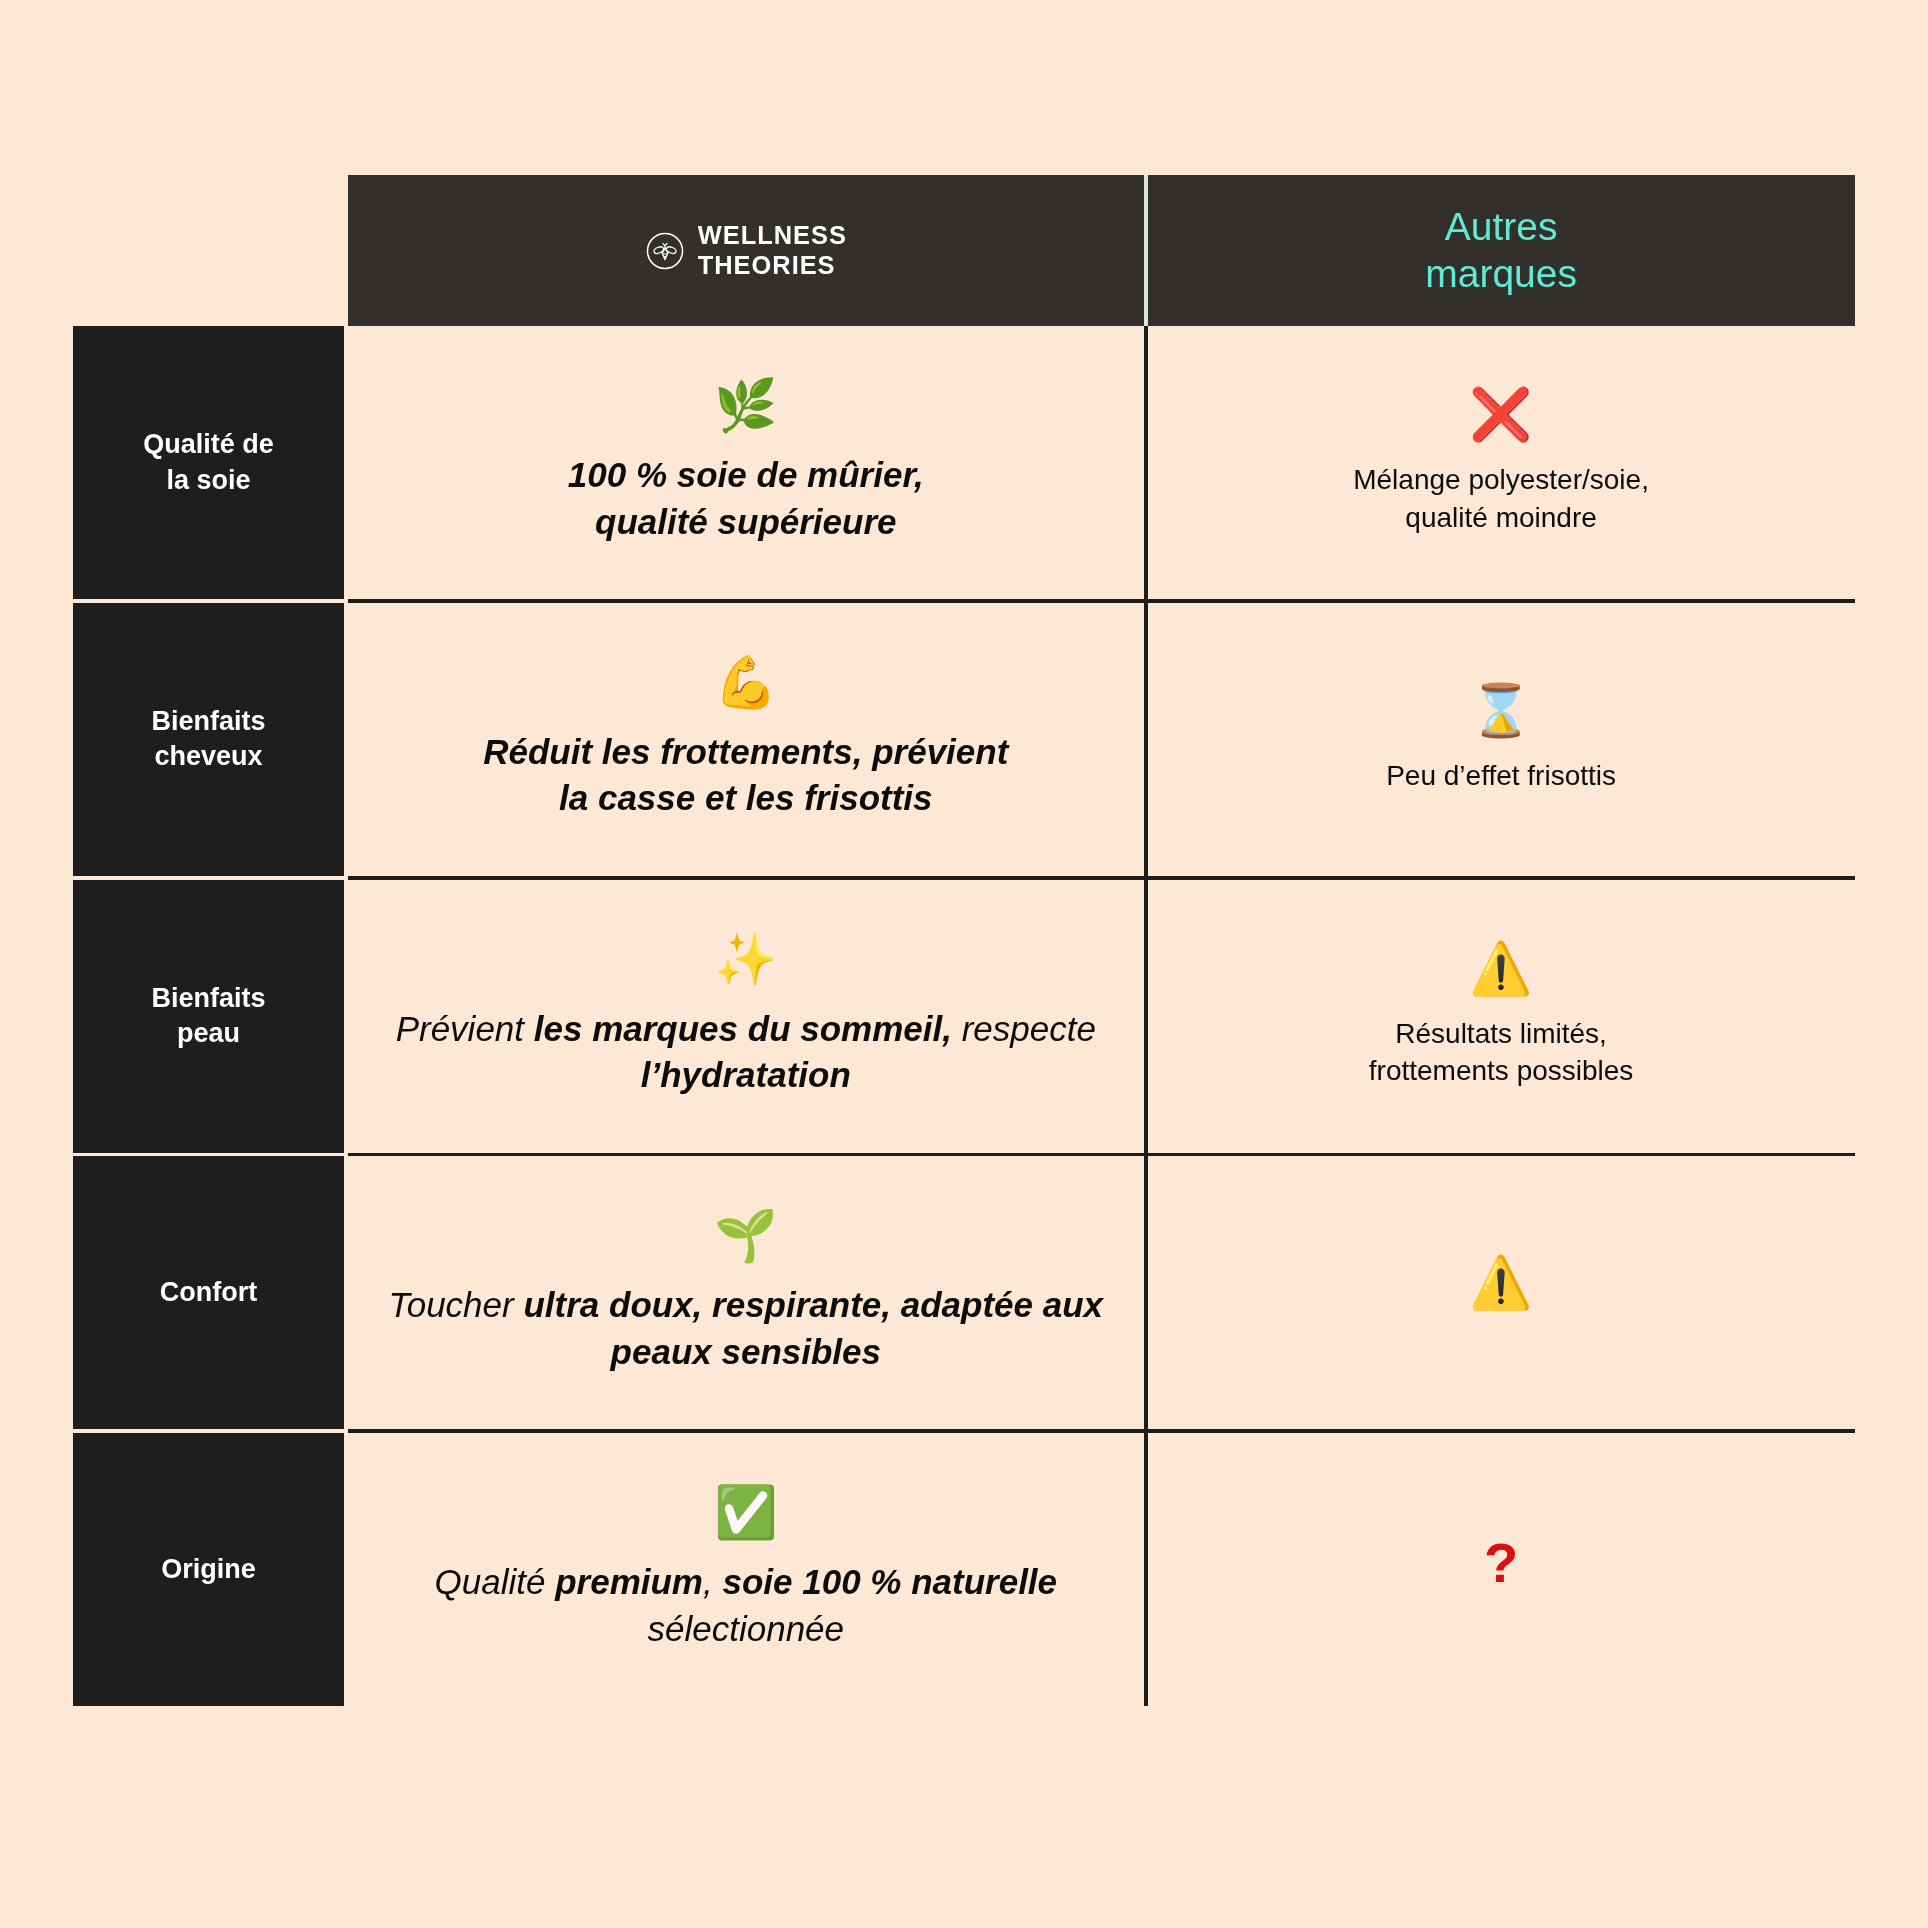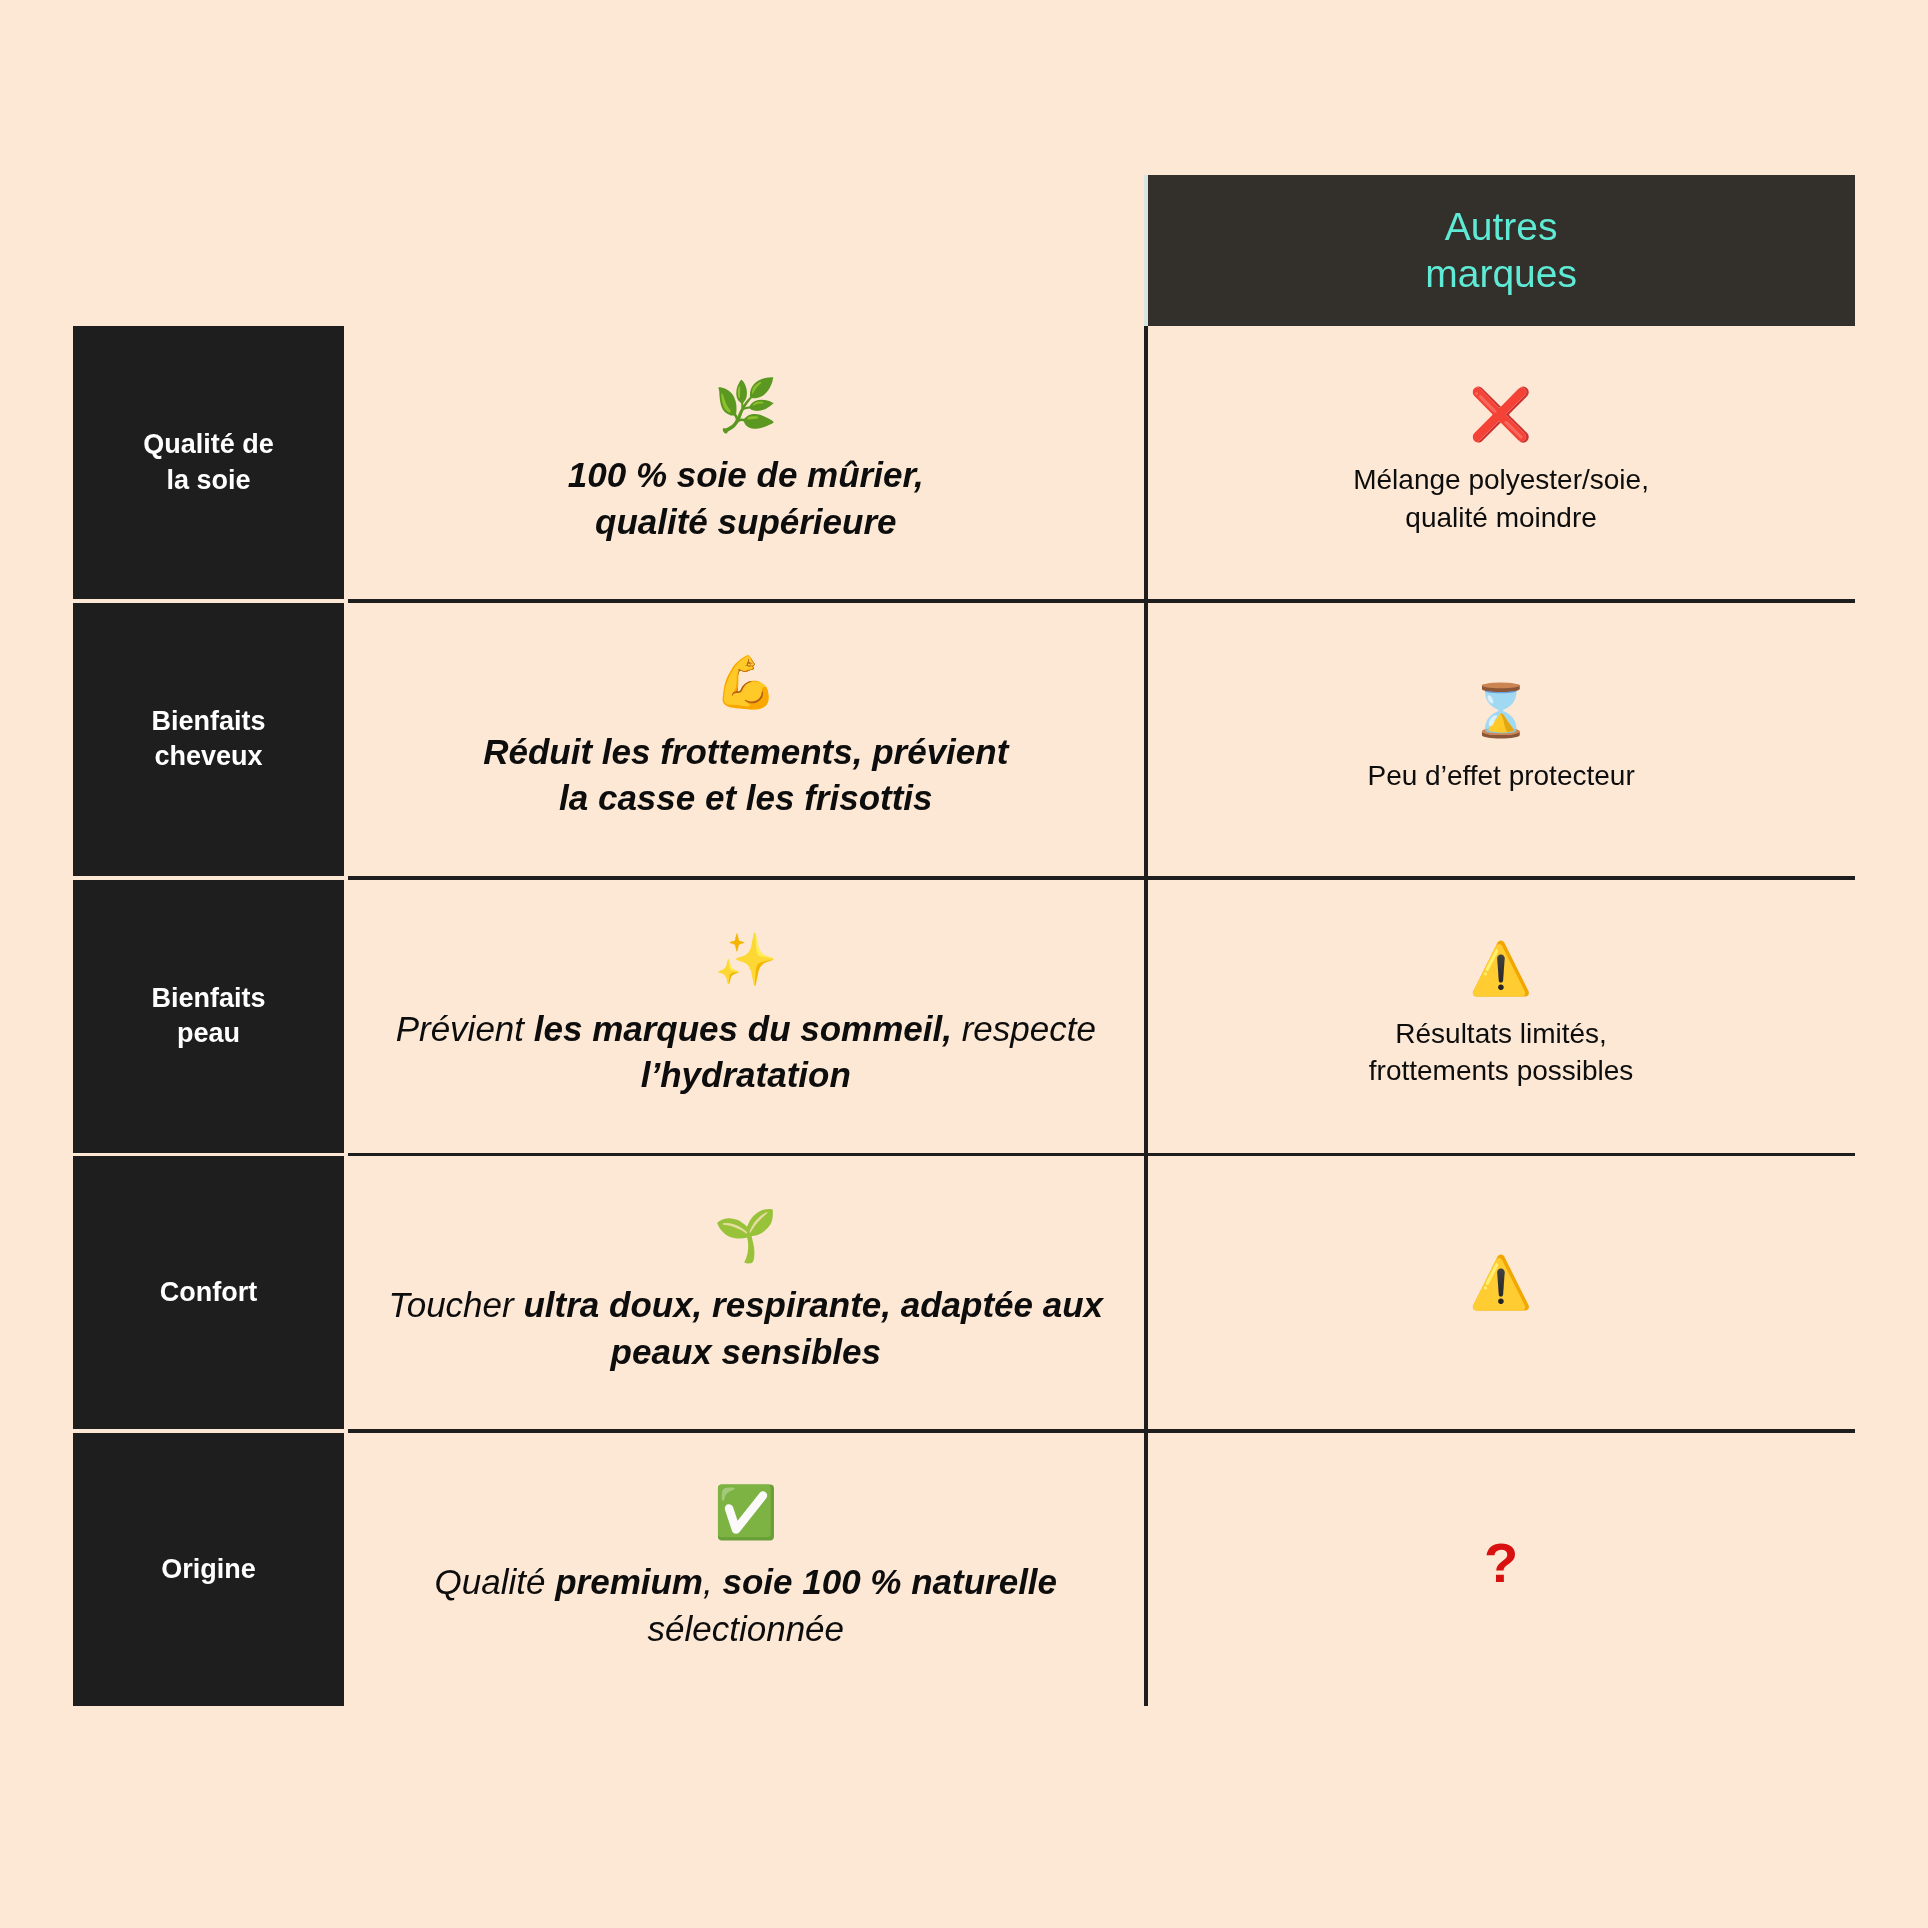--- a/index.html
+++ b/index.html
@@ -165,20 +165,40 @@
 </style>
 </head>
 <body>
 
 <div id="canvas">
   <div class="table">
     <div class="grid">
 
       <div class="hdr-spacer"></div>
 
+      <div class="hdr-brand">
+        <div class="brand-lockup">
+          <span class="brand-mark">
+            <svg viewBox="0 0 48 48" width="40" height="40" aria-hidden="true">
+              <circle cx="24" cy="24" r="21" fill="none" stroke="#ffffff" stroke-width="1.8"></circle>
+              <path d="M24 16 L24 22" stroke="#ffffff" stroke-width="1.6" fill="none"></path>
+              <path d="M21 14.5 L24 17.5 L27 14.5" stroke="#ffffff" stroke-width="1.4" fill="none"></path>
+              <ellipse cx="16.5" cy="23" rx="6" ry="3.4" fill="none" stroke="#ffffff" stroke-width="1.5" transform="rotate(-22 16.5 23)"></ellipse>
+              <ellipse cx="31.5" cy="23" rx="6" ry="3.4" fill="none" stroke="#ffffff" stroke-width="1.5" transform="rotate(22 31.5 23)"></ellipse>
+              <path d="M24 21 L27.5 26.5 L24 34 L20.5 26.5 Z" fill="none" stroke="#ffffff" stroke-width="1.6"></path>
+              <path d="M21 27.5 L27 27.5" stroke="#ffffff" stroke-width="1.2"></path>
+              <path d="M22 30.5 L26 30.5" stroke="#ffffff" stroke-width="1.2"></path>
+            </svg>
+          </span>
+          <span class="brand-words">
+            <span>WELLNESS</span><br>
+            <span>THEORIES</span>
+          </span>
+        </div>
+      </div>
 
       <div class="hdr-divider"></div>
 
       <div class="hdr-other">
         <div class="hdr-other-text">Autres
 marques</div>
       </div>
 
       <div class="lbl">Qualité de
 la soie</div>
@@ -207,21 +227,21 @@
       <div class="cell cell-brand">
         <span class="emoji">💪</span>
         <div class="cell-text">
           <span class="bold">Réduit les frottements, prévient</span><br>
           <span class="bold">la casse et les frisottis</span>
         </div>
       </div>
       <div class="vdiv"></div>
       <div class="cell cell-other">
         <span class="emoji">⌛</span>
-        <div class="cell-text" style="white-space:pre-line">Peu d’effet protecteur</div>
+        <div class="cell-text" style="white-space:pre-line">Peu d’effet frisottis</div>
       </div>
 
       <div class="hdiv-a"></div>
       <div class="hdiv-gap"></div>
       <div class="hdiv-b"></div>
 
       <div class="lbl">Bienfaits
 peau</div>
       <div class="lbl-gap"></div>
       <div class="cell cell-brand">

